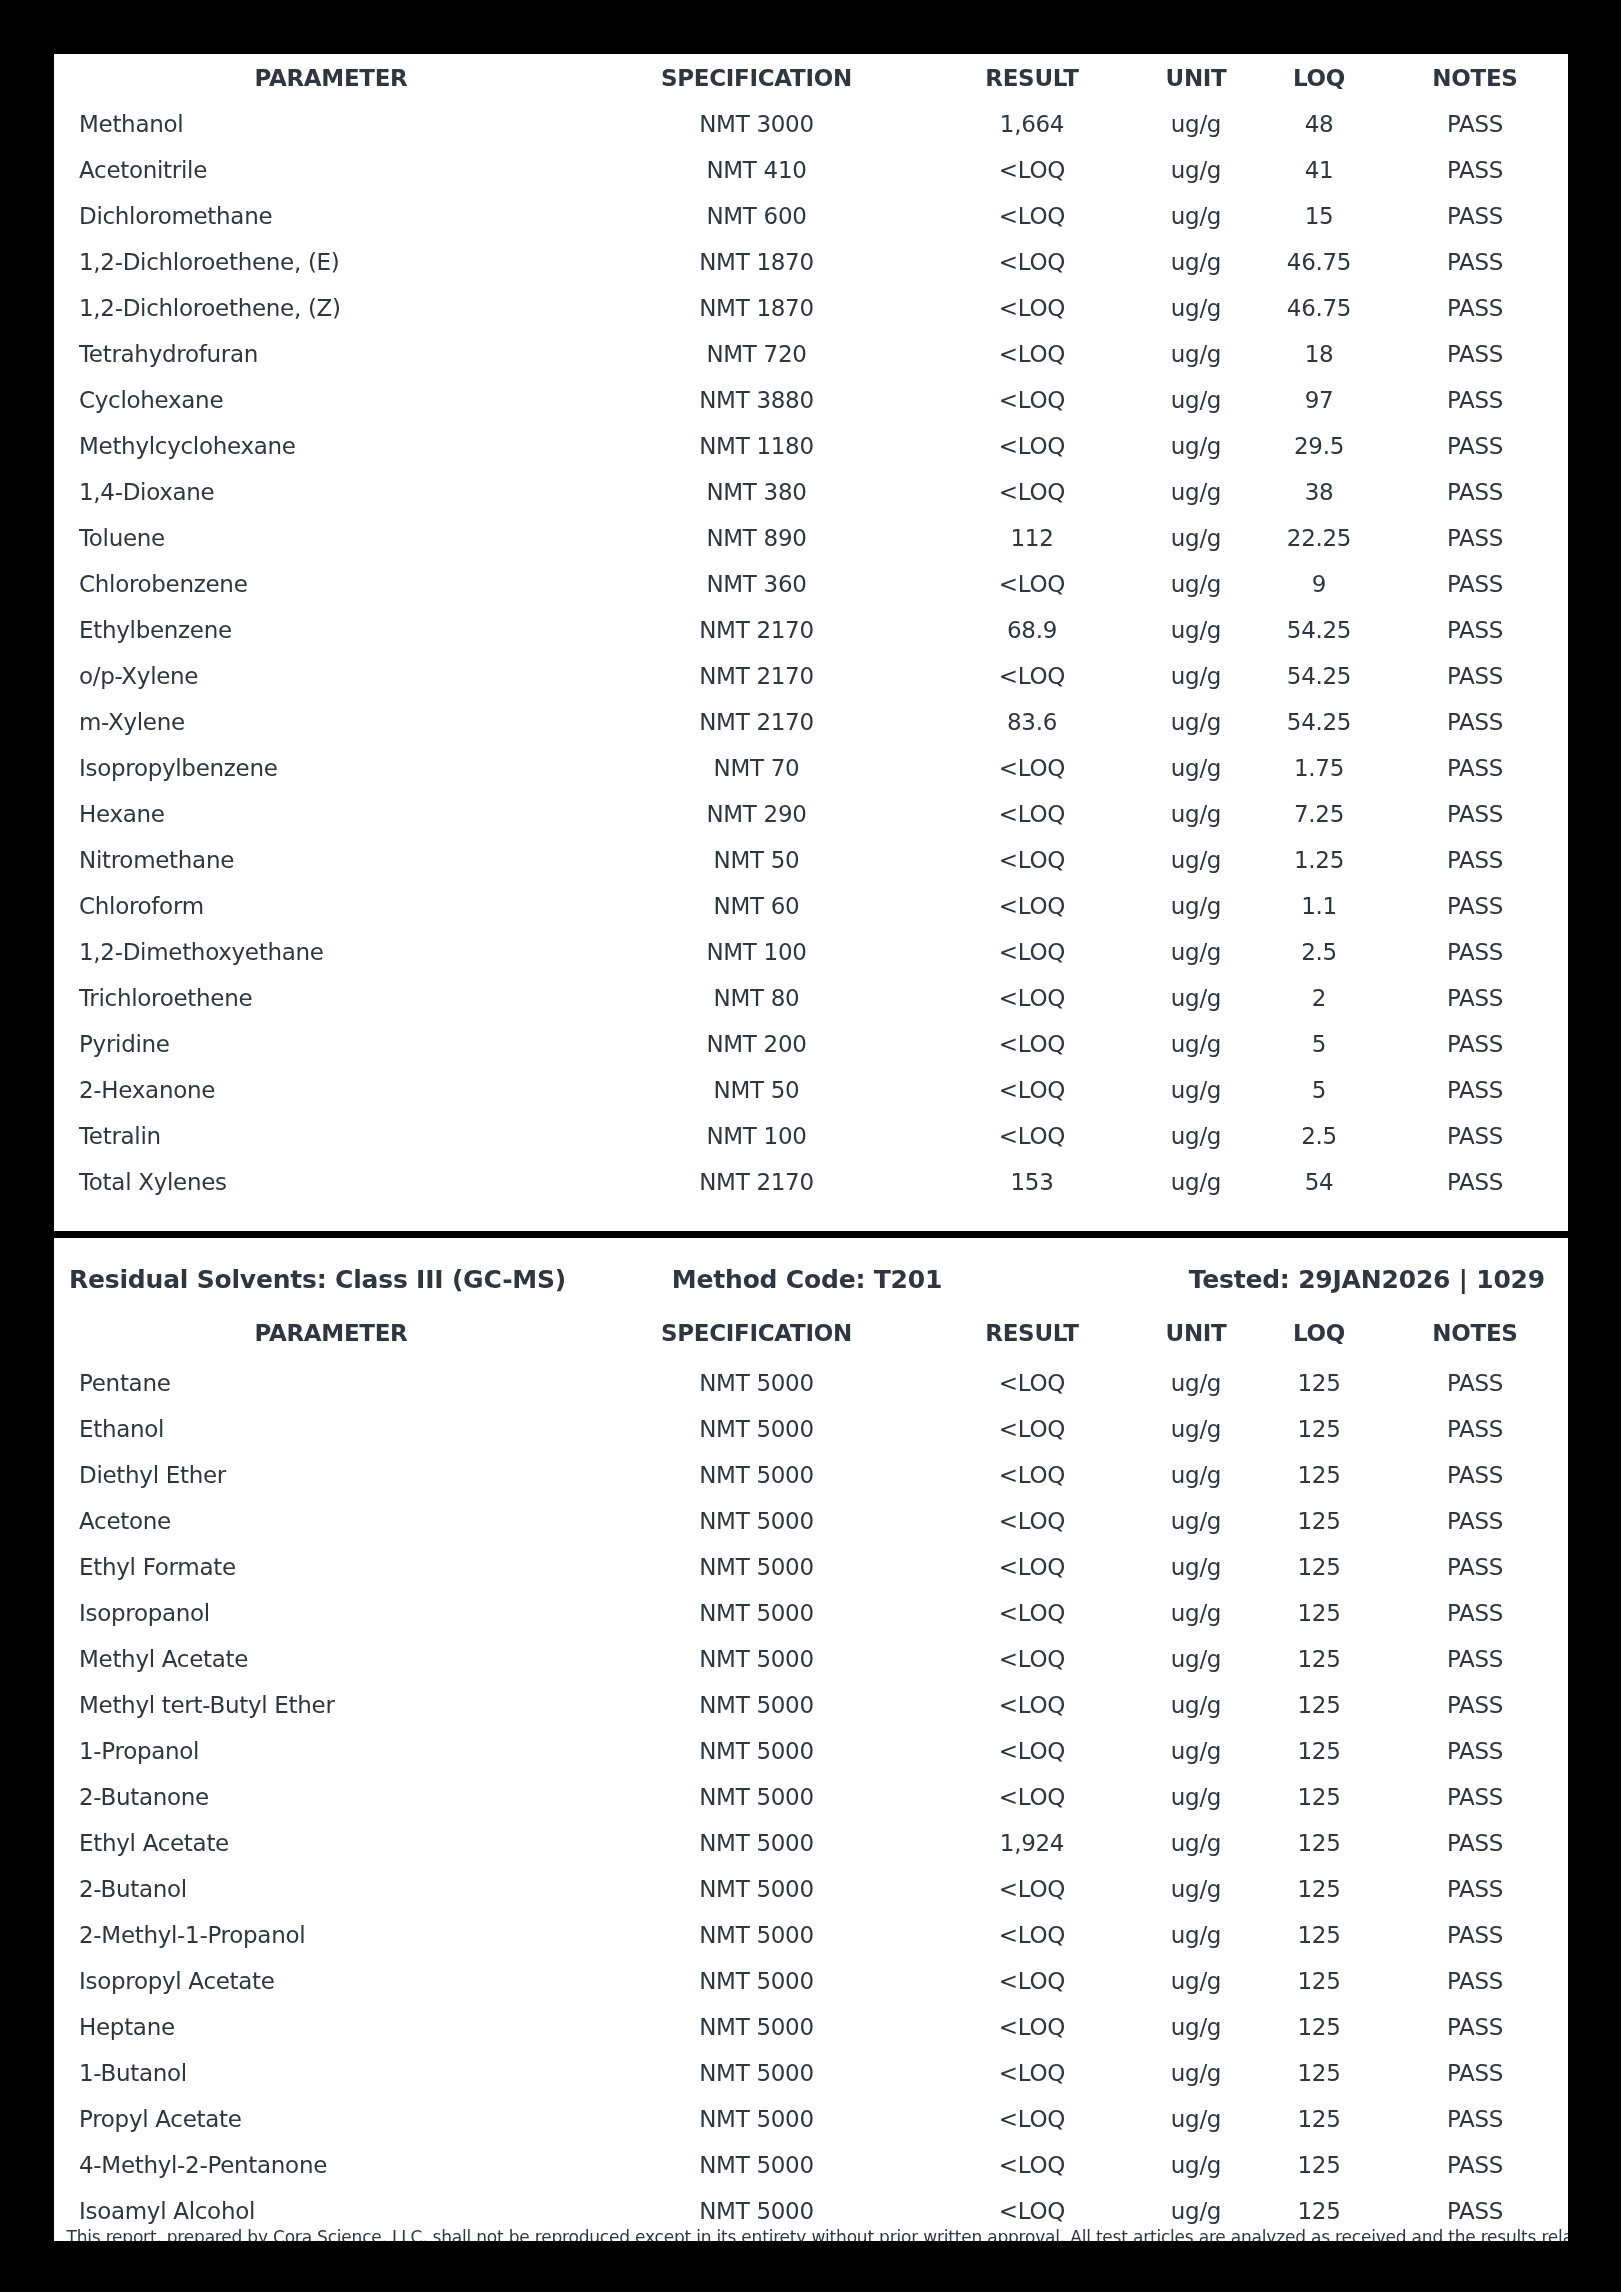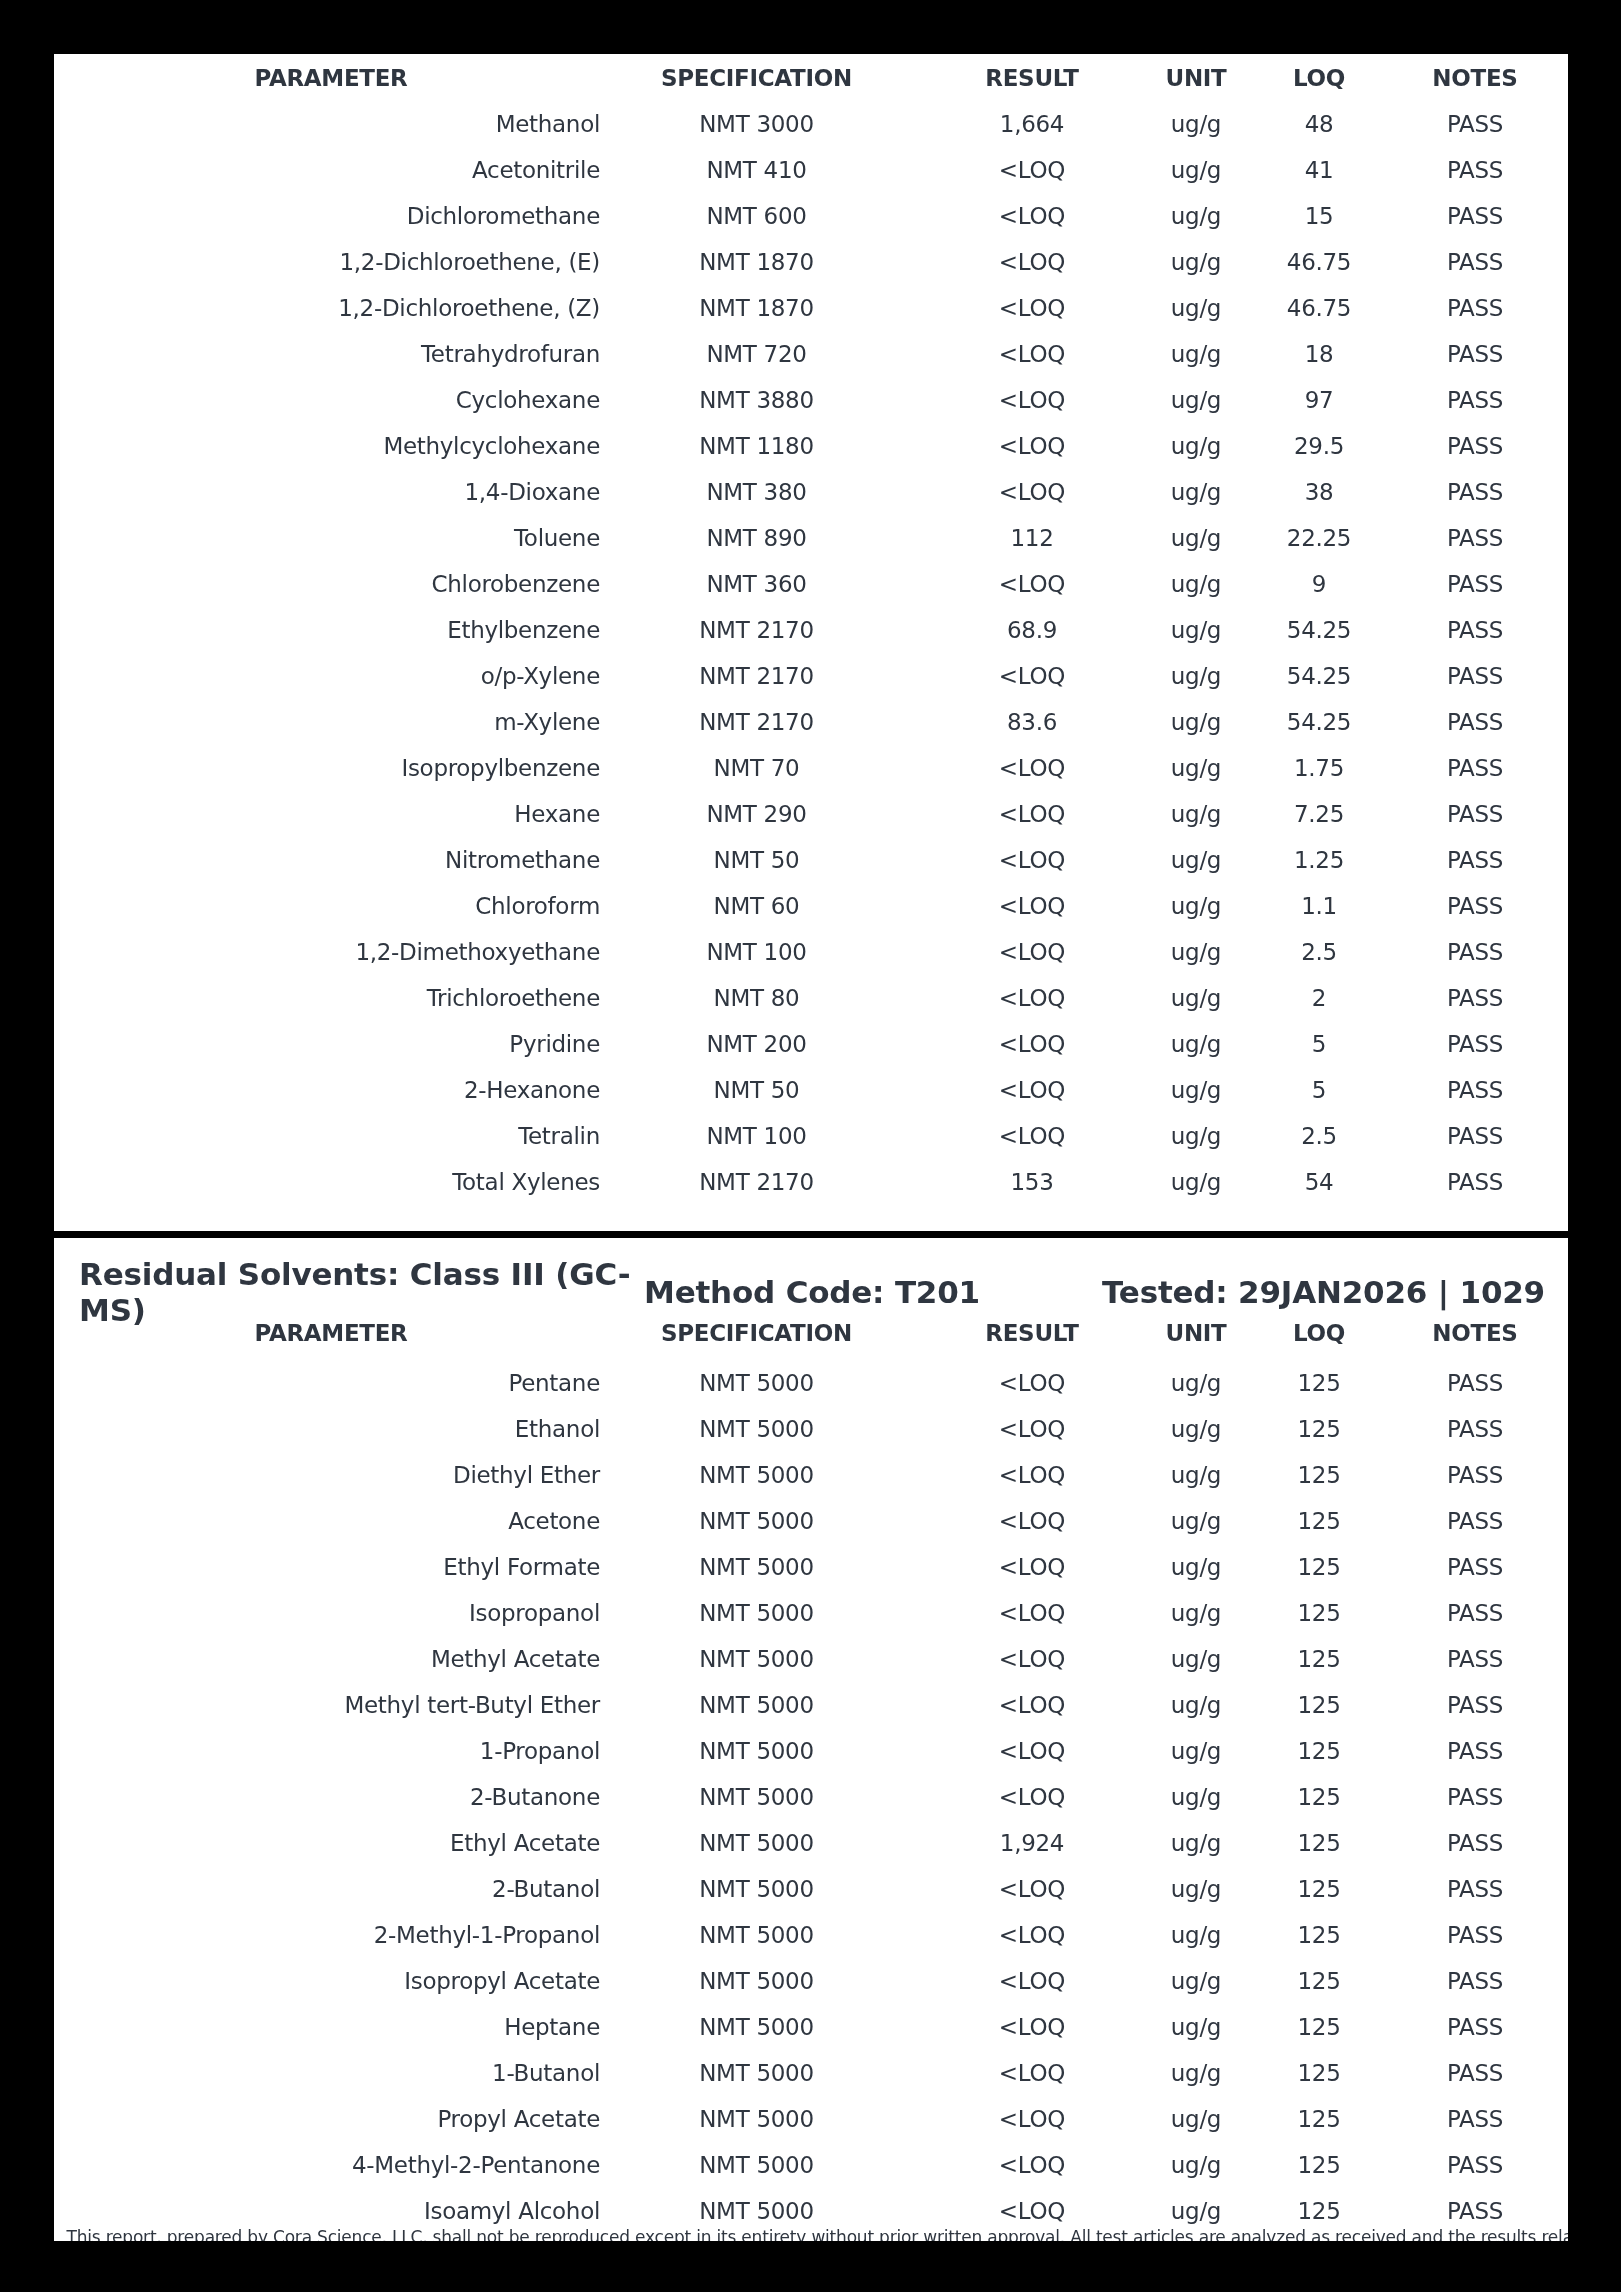--- a/index.html
+++ b/index.html
@@ -24,33 +24,33 @@
     align-items:center;
   }
   .thead{height:47px;font-weight:bold;letter-spacing:-0.2px;}
   .trow{height:46px;}
   .cell,.hcell{
     text-align:center;
     font-size:23px;
     letter-spacing:-0.3px;
     white-space:nowrap;
   }
-  .col-parameter{text-align:right;padding-left:25px;}
+  .col-parameter{text-align:left;padding-left:25px;}
   .hcell.col-parameter{text-align:center;padding-left:8px;}
   #table2-header{margin-top:6.3px;}
   #table2-body{margin-top:3.6px;}
   .section-header{
     margin-top:18px;
     height:47px;
     display:grid;
     grid-template-columns:1fr auto 1fr;
     align-items:center;
-    padding-left:25px;padding-right:23px;
+    padding-left:15px;padding-right:23px;
     font-weight:bold;
-    font-size:31px;
+    font-size:25px;
     letter-spacing:-0.2px;
   }
   .section-header .sh-left{justify-self:start;}
   .section-header .sh-center{justify-self:center;}
   .section-header .sh-right{justify-self:end;}
   .report-footer{
     position:absolute;
     left:12.5px;top:988px;
     font-size:17px;
     line-height:23px;

